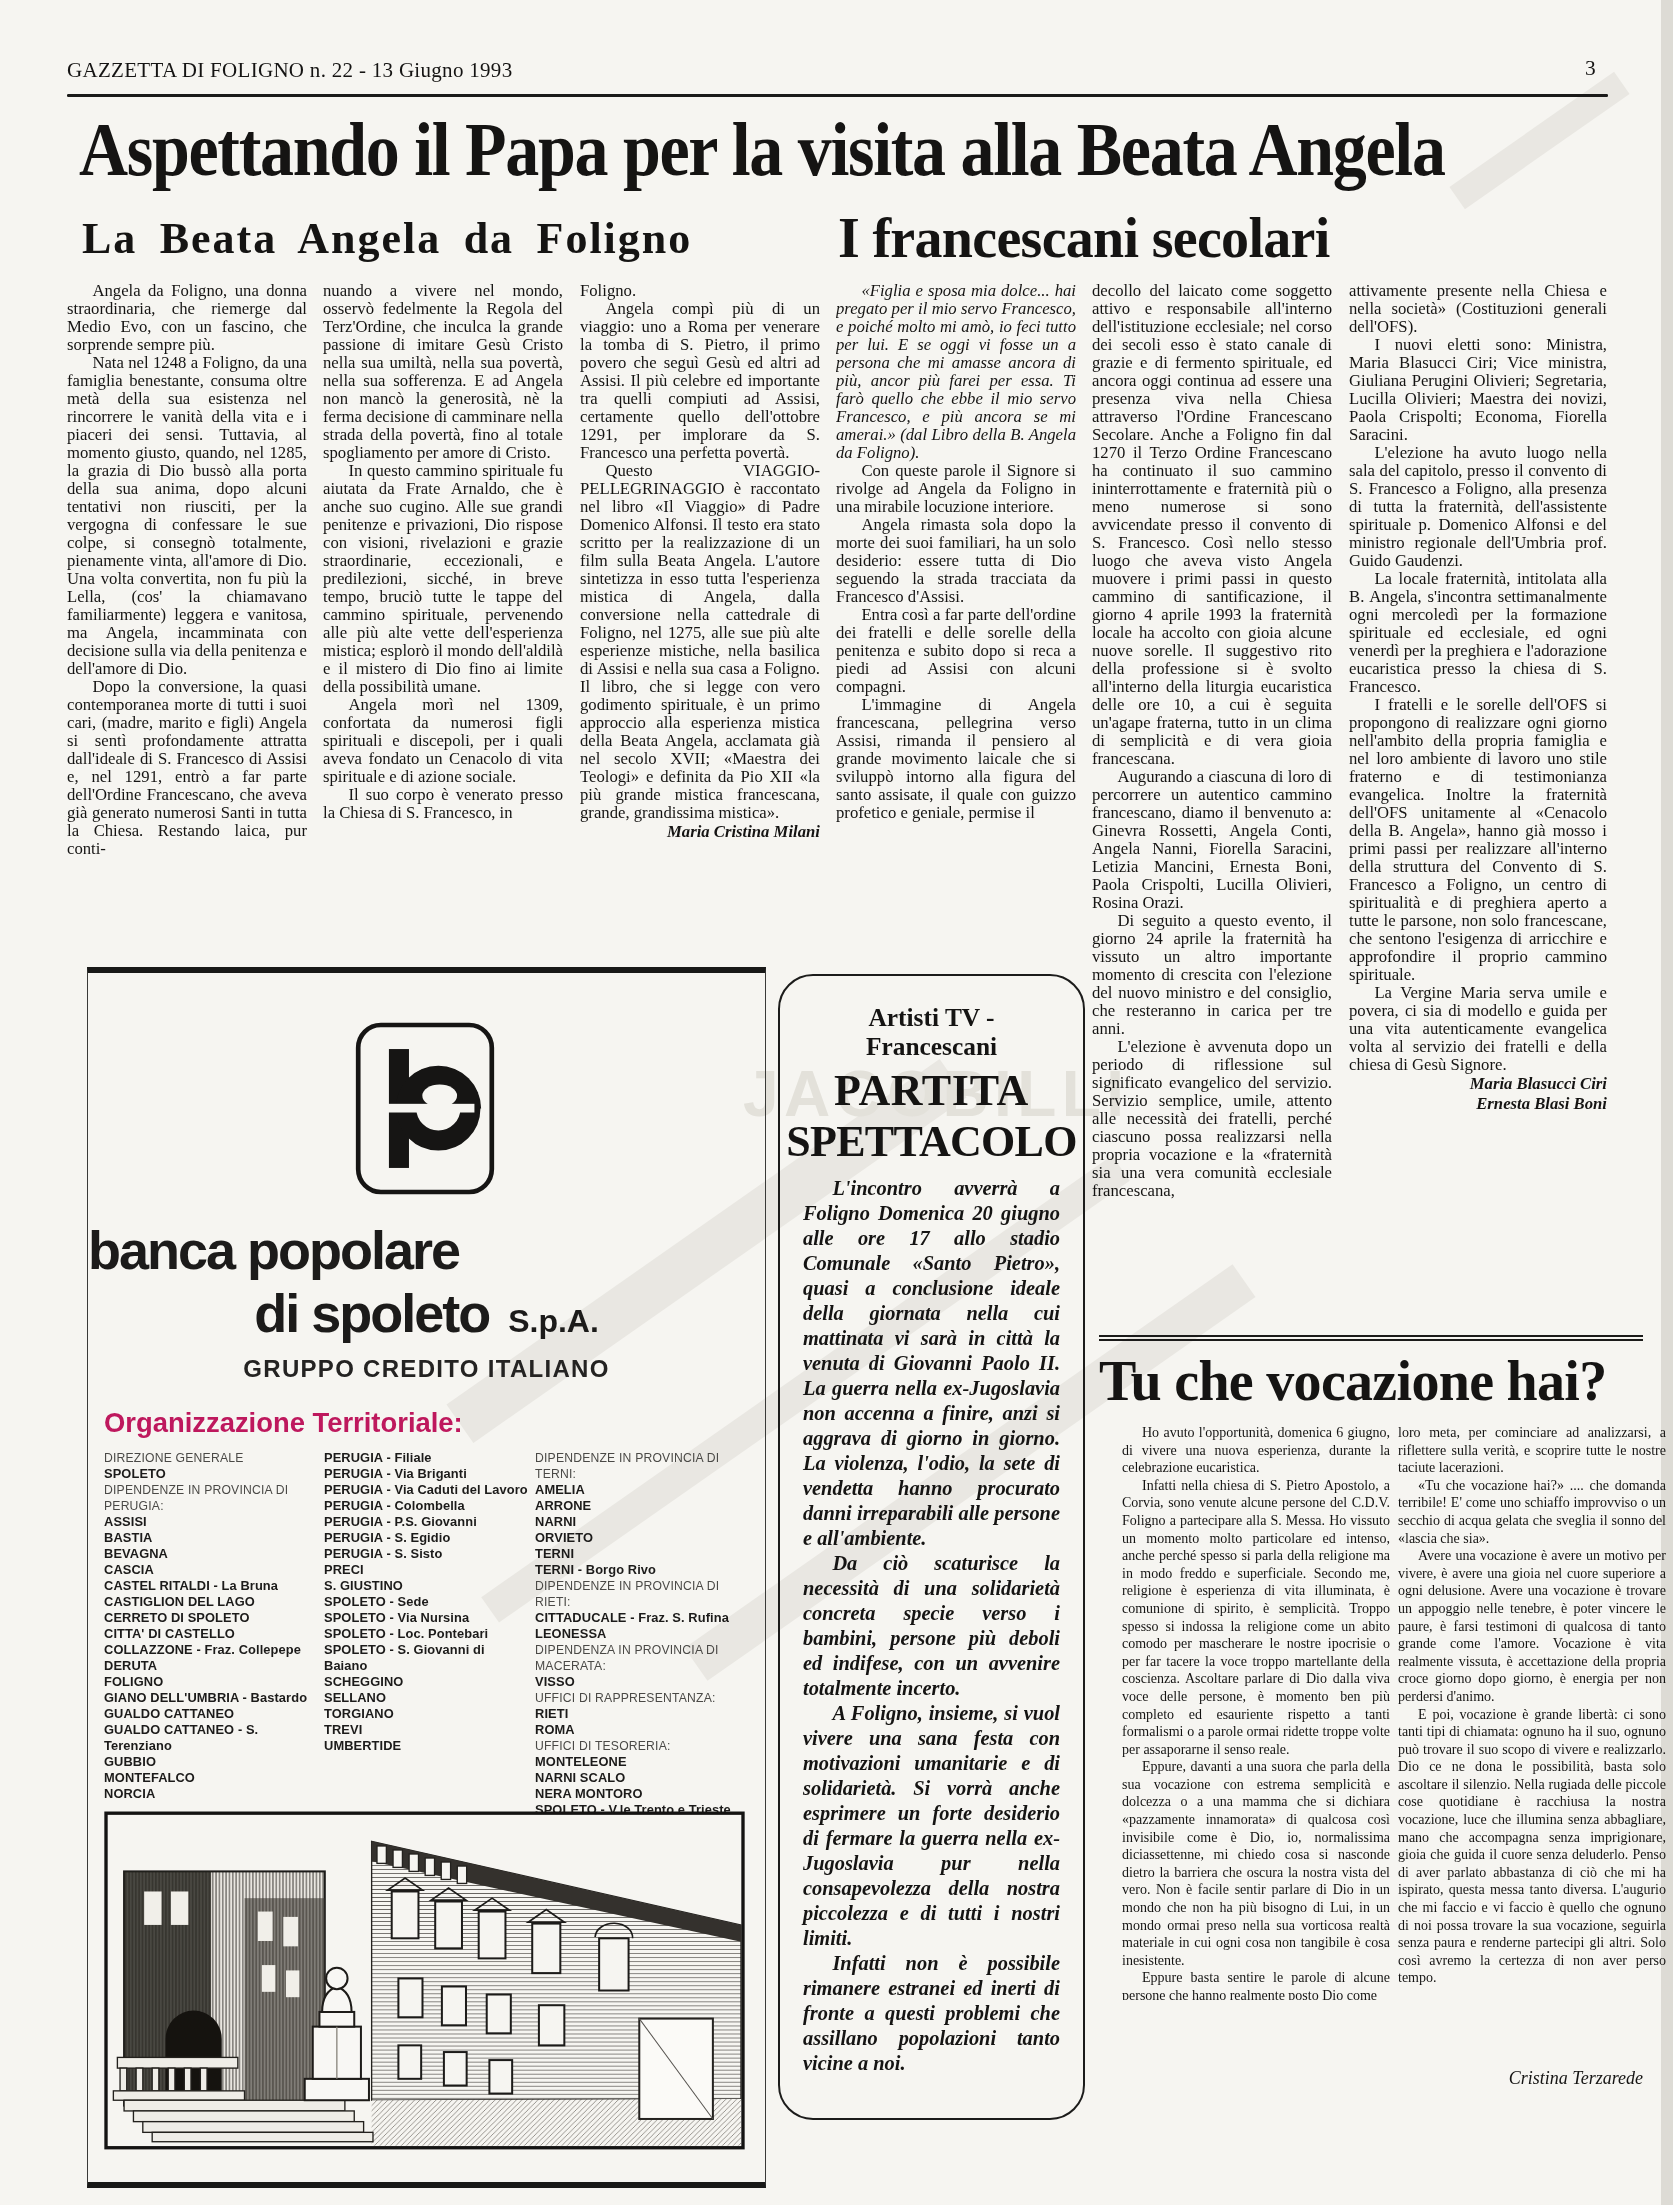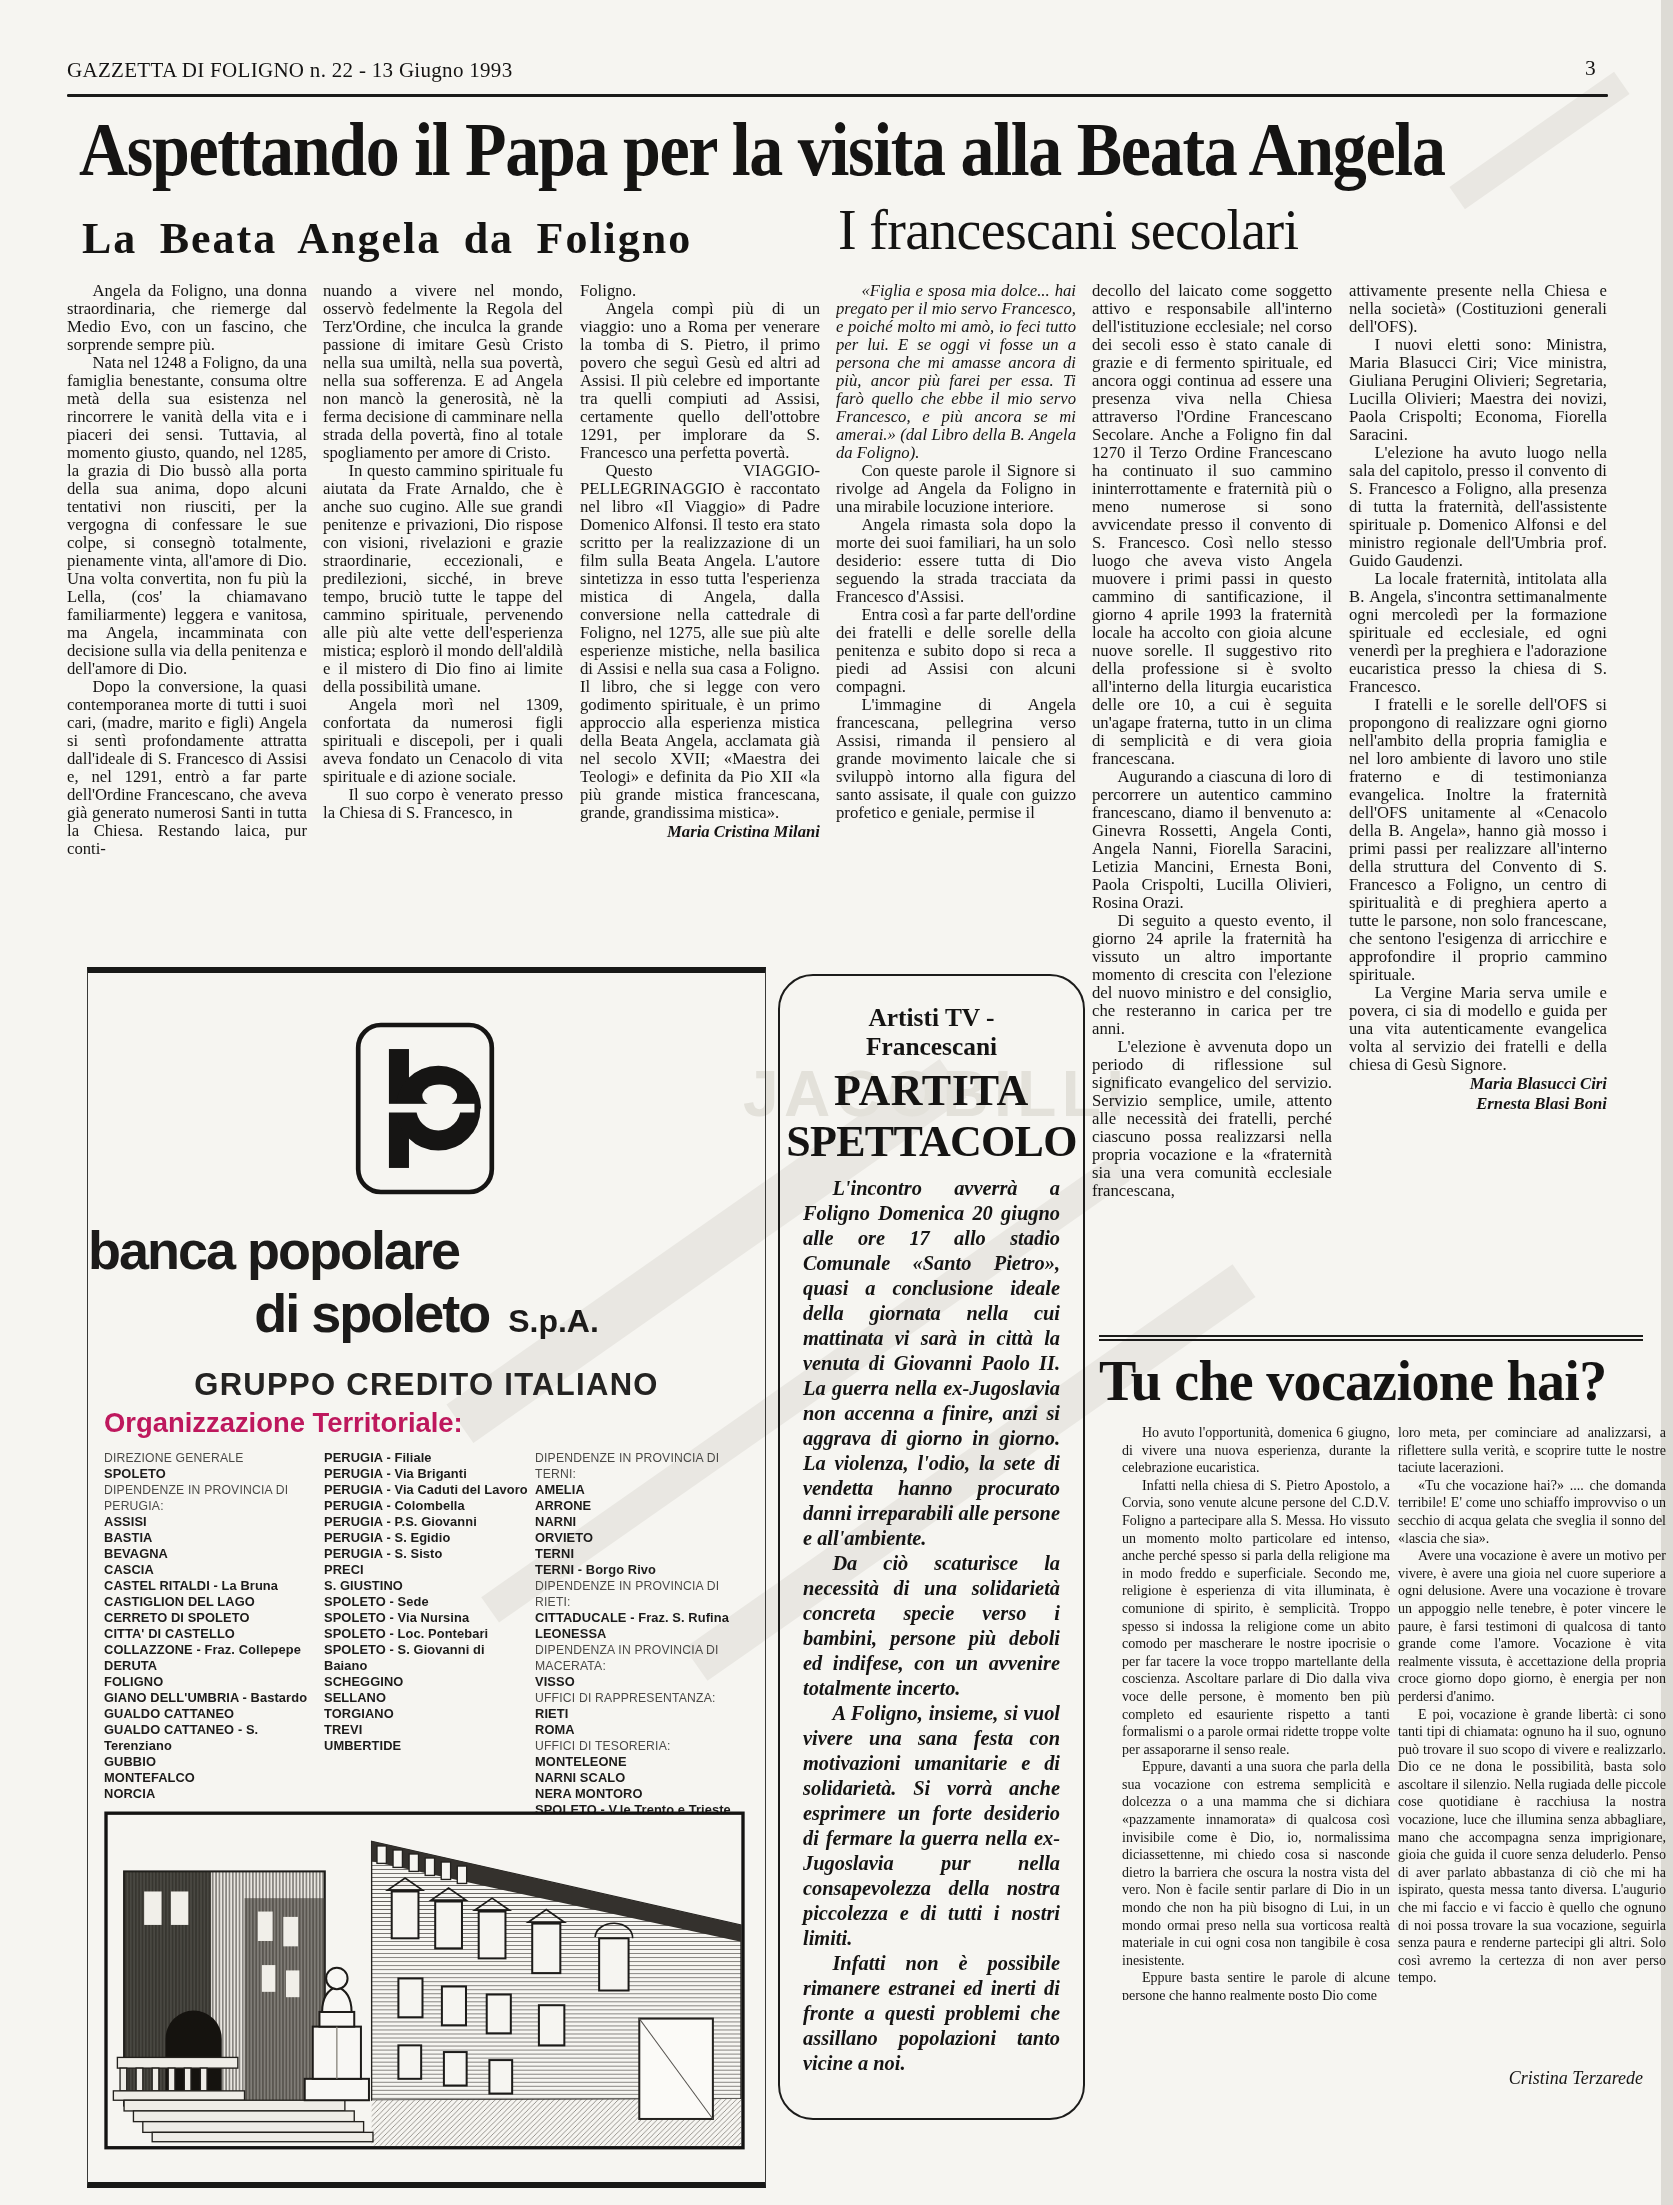--- a/index.html
+++ b/index.html
@@ -9,21 +9,21 @@
 
   
   .masthead{left:67px;top:58px;font-size:21px;letter-spacing:0.3px;}
   .pageno{left:1585px;top:56px;font-size:21.4px;}
   .toprule{left:67px;top:94px;width:1541px;height:3.3px;background:#1a1a19;border-radius:1.3px;}
 
   
   .headline{left:79px;top:106px;width:1533px;font-size:68px;font-weight:bold;
             letter-spacing:-1.3px;white-space:nowrap;transform:scale(1,1.12);transform-origin:left top;}
   .subhead-l{left:82px;top:213px;width:750px;font-size:44px;font-weight:bold;letter-spacing:2px;word-spacing:9.4px;white-space:nowrap;}
-  .subhead-r{left:838px;top:198px;width:773px;font-size:56px;font-weight:normal;letter-spacing:-0.7px;white-space:nowrap;}
+  .subhead-r{left:838px;top:206px;width:773px;font-size:56px;font-weight:bold;letter-spacing:-0.7px;white-space:nowrap;}
 
   
   .col{font-size:16.7px;line-height:18px;text-align:justify;overflow:hidden;}
   .col p{margin:0;text-indent:25.4px;}
   .col p.ni{text-indent:0;}
   .c1{left:67px; top:282px;width:240px;height:651px;}
   .c2{left:323px; top:282px;width:240px;height:651px;}
   .c3{left:580px; top:282px;width:240px;height:651px;}
   .c4{left:836px;top:282px;width:240px;height:651px;}
   .c5{left:1092px;top:282px;width:240px;height:1049px;}
@@ -41,21 +41,21 @@
   
   .ad{left:87px;top:967px;width:677px;height:1209px;border-top:6px solid #191918;
       border-bottom:6px solid #191918;border-left:1.3px solid #3a3a38;border-right:1.3px solid #3a3a38;
       font-family:"Liberation Sans",sans-serif;}
   .ad-logo{position:absolute;left:266px;top:48px;width:142px;height:175px;}
   .brand1{position:absolute;left:0;top:246px;width:100%;text-align:left;font-size:54px;
           font-weight:bold;letter-spacing:-2px;color:#1c1b1a;}
   .brand2{position:absolute;left:0;top:309px;width:100%;text-align:center;font-size:54px;
           font-weight:bold;letter-spacing:-2px;color:#1c1b1a;}
   .brand2 .spa{font-size:32px;font-weight:bold;letter-spacing:0;margin-left:19px;}
-  .group{position:absolute;left:0;top:394px;width:100%;text-align:center;font-size:31px;
+  .group{position:absolute;left:0;top:382px;width:100%;text-align:center;font-size:24px;
          font-weight:bold;letter-spacing:1.3px;color:#242322;}
   .orgtitle{position:absolute;left:16px;top:434px;font-size:27.4px;font-weight:bold;color:#be185d;}
   .bcol{position:absolute;top:477px;width:214px;font-size:13.4px;line-height:16px;color:#1c1b1a;}
   .bcolA{left:16px;} .bcolB{left:236px;} .bcolC{left:447px;width:228px;}
   .b-label{font-weight:400;color:#4a4946;font-size:12.7px;letter-spacing:0.2px;
            transform:scale(.96,1);transform-origin:left;}
   .b-branch{font-weight:bold;letter-spacing:0.1px;transform:scale(.96,1);transform-origin:left;}
   .engraving{position:absolute;left:16px;top:838px;width:641px;height:359px;}
 
   

